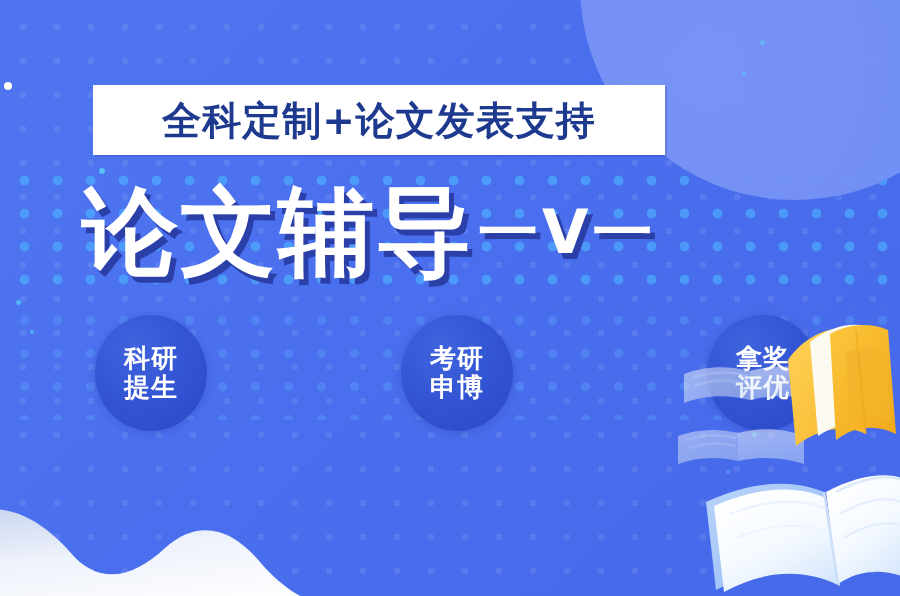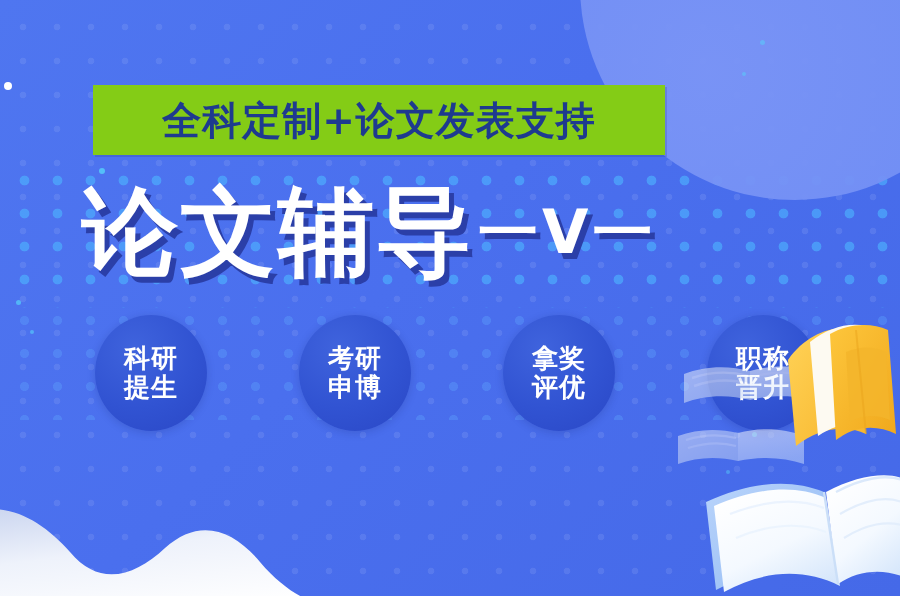--- a/index.html
+++ b/index.html
@@ -90,21 +90,21 @@
     height: 160px;
   }
 
   
   .banner {
     position: absolute;
     left: 93px;
     top: 85px;
     width: 572px;
     height: 70px;
-    background: #84cc16;
+    background: #ffffff;
     display: flex;
     align-items: center;
     justify-content: center;
     box-shadow: 2px 2px 0 rgba(30,45,120,0.18);
   }
   .banner-text {
     color: #1e3a8f;
     font-size: 39px;
     font-weight: bold;
     letter-spacing: 1px;
@@ -233,24 +233,20 @@
       <span class="badge-line">考研</span>
       <span class="badge-line">申博</span>
     </div>
 
     <div class="badge">
       <span class="badge-line">拿奖</span>
       <span class="badge-line">评优</span>
     </div>
 
 
-    <div class="badge">
-      <span class="badge-line">职称</span>
-      <span class="badge-line">晋升</span>
-    </div>
 
   </div>
 
   <svg class="books" viewBox="0 0 230 280" preserveAspectRatio="none">
     <defs>
       <linearGradient id="bkYellowL" x1="0" y1="0" x2="1" y2="1">
         <stop offset="0%" stop-color="#ffd257"></stop>
         <stop offset="100%" stop-color="#f7b52a"></stop>
       </linearGradient>
       <linearGradient id="bkYellowR" x1="0" y1="0" x2="1" y2="1">

